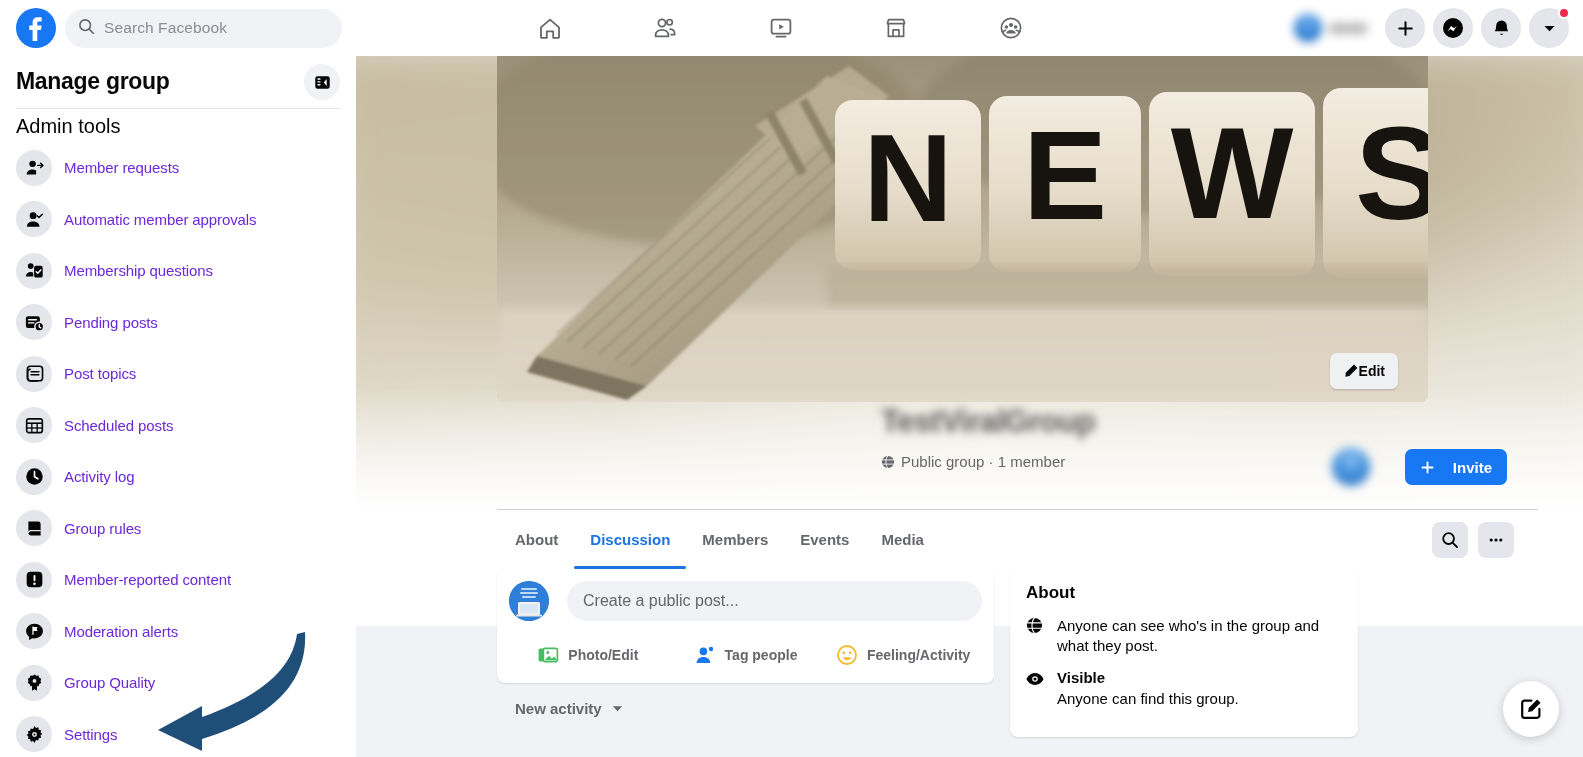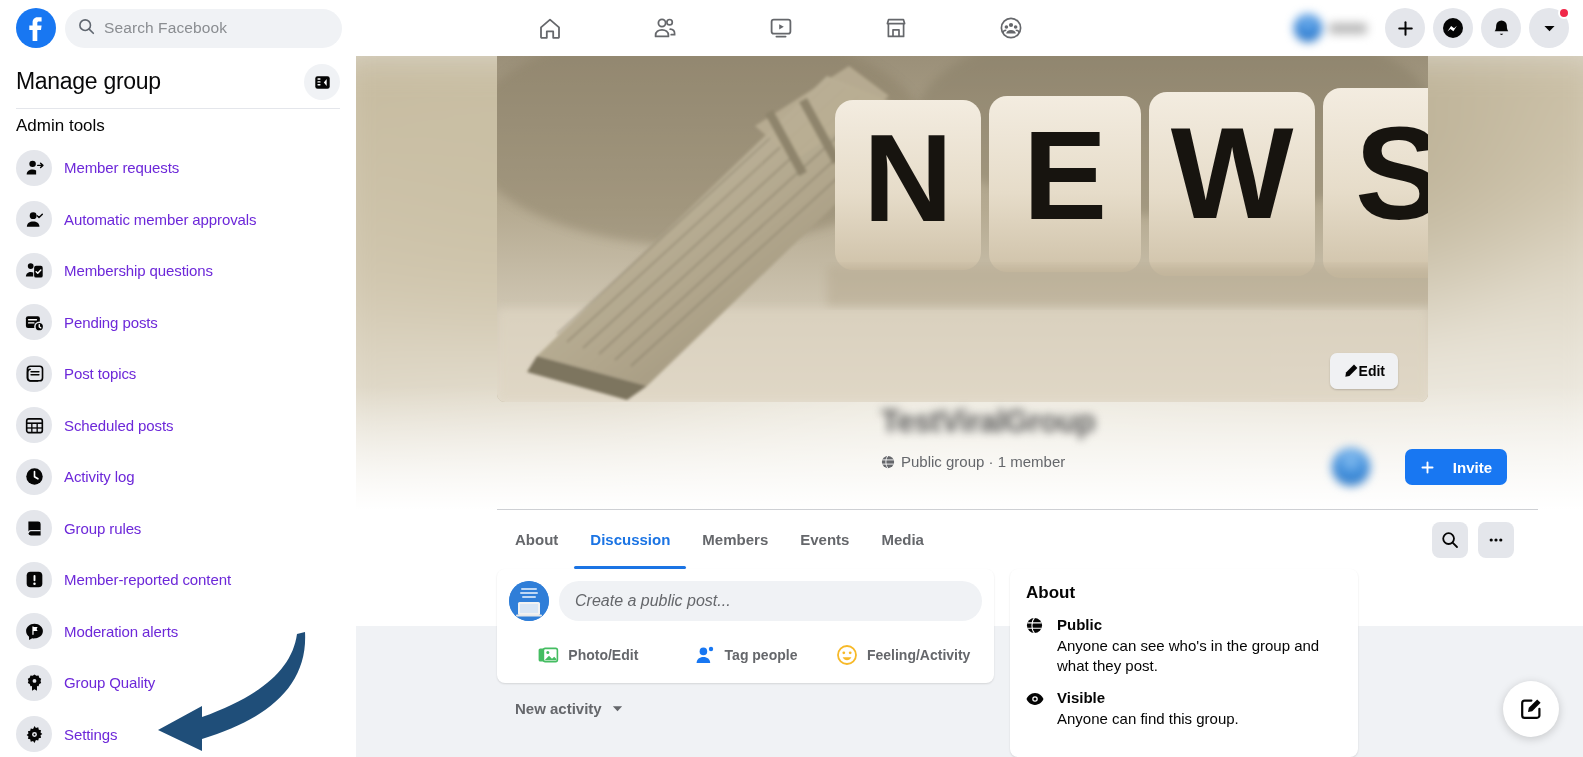--- a/index.html
+++ b/index.html
@@ -79,34 +79,34 @@
     position: absolute; top: 56px; left: 0;
     width: 356px; height: 701px;
     background: #ffffff; z-index: 40;
     overflow: hidden;
   }
   .sb-head {
     padding: 10px 16px 0 16px;
     display: flex; align-items: flex-start; justify-content: space-between;
   }
   .sb-title {
-    font-size: 23px; font-weight: normal; color: #080809;
+    font-size: 23px; font-weight: bold; color: #080809;
     letter-spacing: -0.3px; line-height: 30px;
   }
   .sb-collapse {
     width: 36px; height: 36px; border-radius: 50%;
     background: #F0F2F5; display:flex; align-items:center; justify-content:center;
     margin-top: -2px;
   }
   .sb-rule {
     margin: 8px 16px 0 16px; height: 1px; background: #E4E6EB;
   }
   .sb-sub {
     padding: 7px 0 2px 16px;
-    font-size: 17px; color: #050505; line-height: 20px;
+    font-size: 20px; color: #050505; line-height: 20px;
   }
   .sb-list { padding: 4px 8px 0 8px; }
   .sb-item {
     display: flex; align-items: center; gap: 12px;
     height: 51.5px; padding: 0 8px; border-radius: 8px;
   }
   .sb-ico {
     width: 36px; height: 36px; border-radius: 50%;
     background: #E4E6EB; flex: none;
     display: flex; align-items: center; justify-content: center;
@@ -235,21 +235,21 @@
   .content {
     position: absolute; left: 141px; top: 513px; width: 1041px; height: 188px;
     display: flex; gap: 16px;
   }
   .col-left { width: 497px; }
   .composer {
     background: #ffffff; border-radius: 8px;
     box-shadow: 0 1px 2px rgba(0,0,0,.12);
     padding: 12px 12px 10px 12px;
   }
-  .comp-top { display: flex; align-items: center; gap: 10px; font-style: italic; }
+  .comp-top { display: flex; align-items: center; gap: 18px; }
   .comp-av {
     width: 40px; height: 40px; border-radius: 50%; flex: none;
     background: #2f7ed8; position: relative; overflow: hidden;
   }
   .comp-input {
     flex: 1; height: 40px; border-radius: 20px;
     background: #F0F2F5; display:flex; align-items:center;
     padding: 0 16px;
     font-size: 16px; color: #65676B;
   }
@@ -750,21 +750,20 @@
 
         <div class="about-row">
           <span class="about-ico">
             <svg width="17" height="17" viewBox="0 0 18 18" style="display:block">
               <circle cx="9" cy="9" r="8" fill="#050505"></circle>
               <path d="M9 1c-1.8 1.8-2.7 4.6-2.7 8S7.2 15.2 9 17" fill="none" stroke="#fff" stroke-width="1.1"></path>
               <path d="M1.4 6.2h15.2M1.4 11.8h15.2" stroke="#fff" stroke-width="1.1"></path>
             </svg>
           </span>
           <div>
-            <div class="about-h">Public</div>
             <div class="about-p">Anyone can see who's in the group and what they post.</div>
           </div>
         </div>
 
         <div class="about-row">
           <span class="about-ico">
             <svg width="18" height="18" viewBox="0 0 20 16" style="display:block">
               <path d="M10 1.4C5.2 1.4 1.6 5.2.6 8c1 2.8 4.6 6.6 9.4 6.6S18.4 10.8 19.4 8c-1-2.8-4.6-6.6-9.4-6.6z" fill="#050505"></path>
               <circle cx="10" cy="8" r="3.1" fill="#fff"></circle>
               <circle cx="10" cy="8" r="1.7" fill="#050505"></circle>

